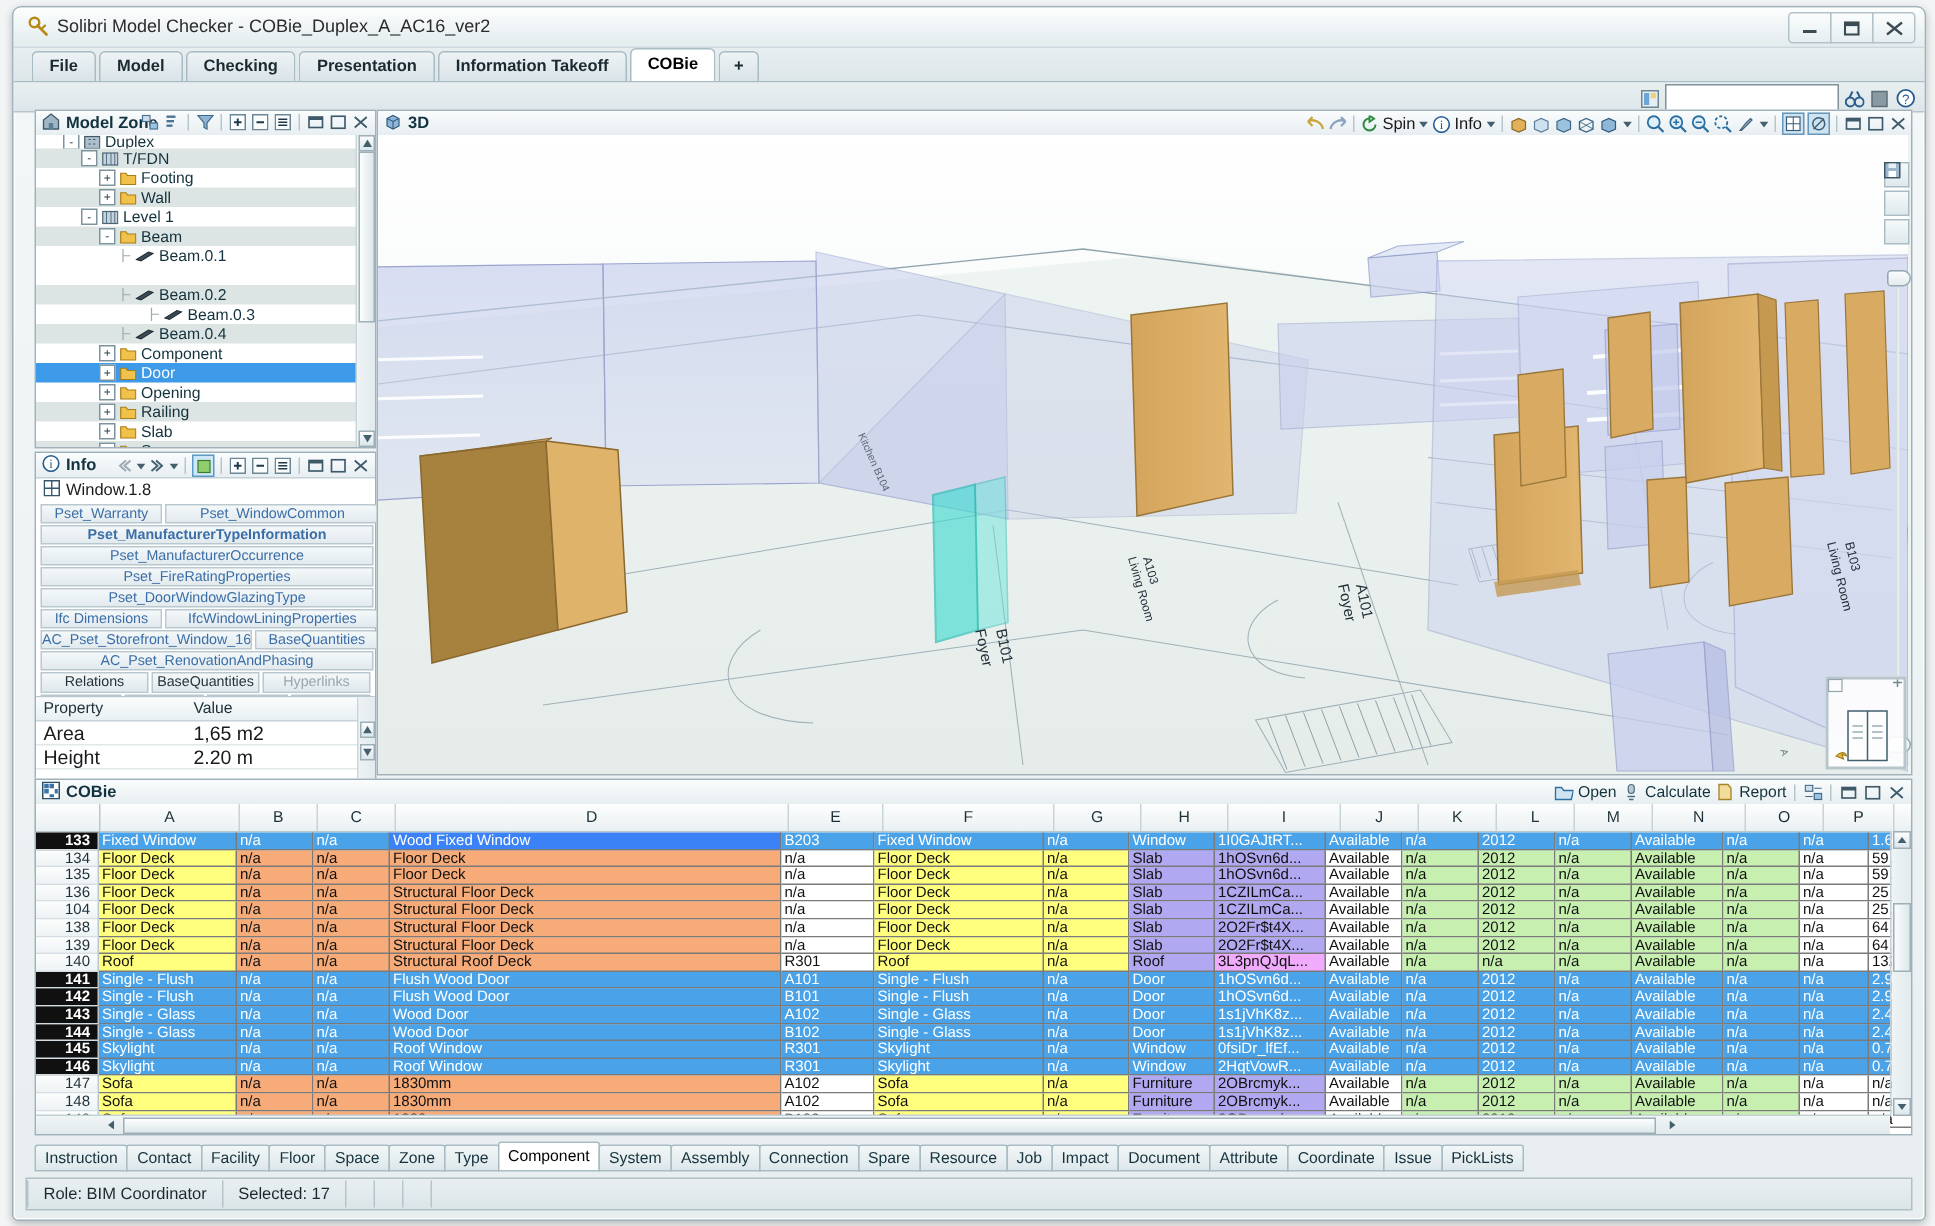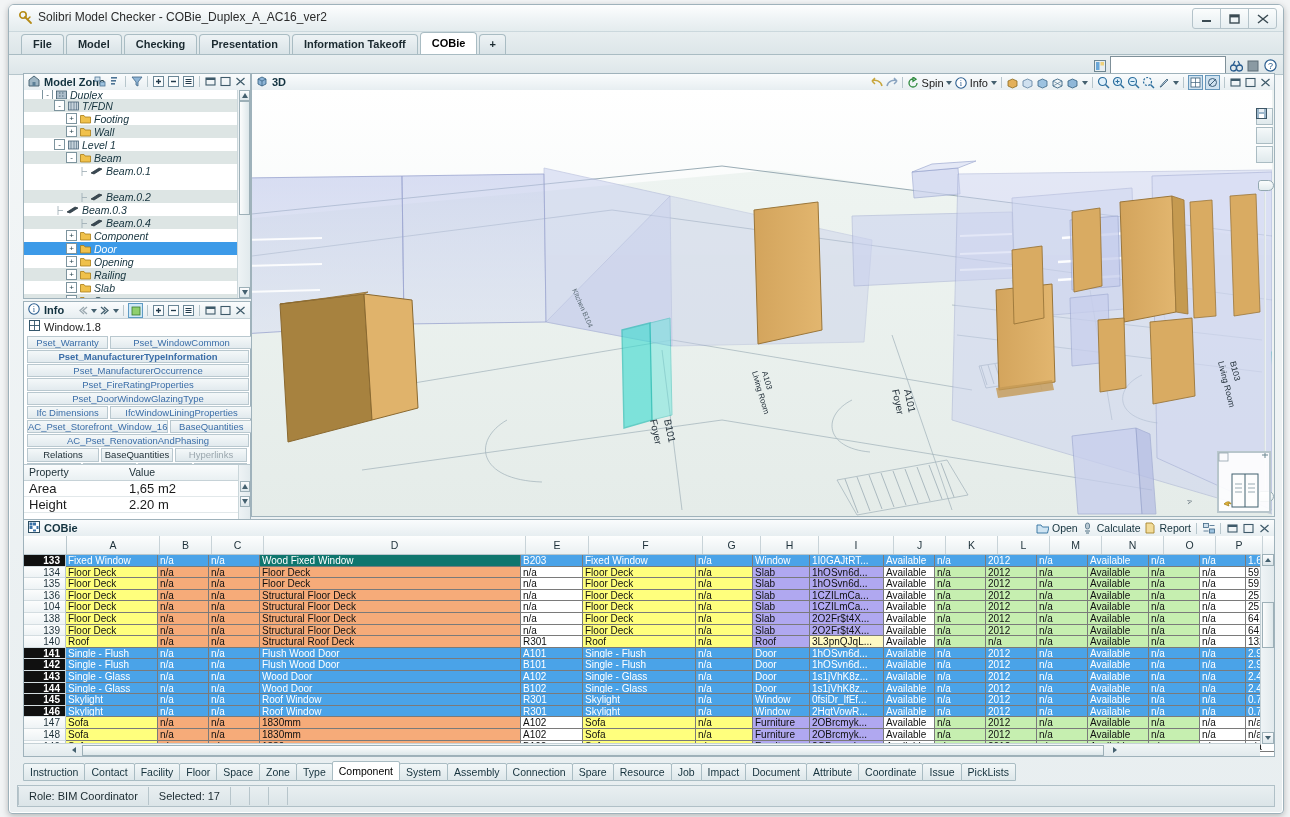--- a/index.html
+++ b/index.html
@@ -55,21 +55,21 @@
   .phead .ptools{position:absolute;right:3px;top:1px;display:flex;align-items:center;gap:2px;}
   .tbtn{width:13px;height:13px;display:flex;align-items:center;justify-content:center;}
   .sep{width:1px;height:11px;background:#b7c6cc;margin:0 2px;}
   
   #model-tree{left:14px;top:0px;width:226px;height:224px;}
   .treebody{position:absolute;left:0;right:0;top:16px;bottom:0;background:#fff;overflow:hidden;}
   .trow{height:13px;display:flex;align-items:center;position:relative;font-size:10.5px;white-space:nowrap;}
   .trow.alt{background:#dde5e4;}
   .trow.sel{background:#3c9ae8;}
   .trow.sel .tlabel{color:#fff;}
-  .tlabel{color:#14323d;font-style:italic;}
+  .tlabel{color:#14323d;}
   .exp{width:9px;height:9px;border:1px solid #7d949e;background:#fff;
     display:inline-flex;align-items:center;justify-content:center;font-size:8px;line-height:7px;
     color:#25424d;margin-right:3px;flex:none;}
   .gline{width:9px;height:9px;margin-right:3px;flex:none;}
   .vs{position:absolute;right:0;top:16px;bottom:0;width:12px;background:linear-gradient(90deg,#eef3f5,#e2eaed);
     border-left:1px solid #cad6da;}
   .vs .thumb{position:absolute;left:1px;width:9px;background:linear-gradient(90deg,#fcfdfd,#dde7ea);
     border:1px solid #9db0b8;}
   .vs .arw{position:absolute;left:1px;width:9px;height:9px;background:linear-gradient(180deg,#fbfcfd,#dce6ea);
     border:1px solid #9db0b8;display:flex;align-items:center;justify-content:center;}
@@ -361,21 +361,21 @@
             <span class="gline"><svg width="9" height="9">
                 <path d="M4 0 V9 M4 4.5 H9" stroke="#9aa9b1" stroke-width=".8"></path>
               </svg></span>
             <span style="margin-right:3px;display:inline-flex;">
               <svg width="13" height="9" style="vertical-align:-1px">
                 <path d="M1 7 L9 2 L12 3 L4 8 Z" fill="#3b4a55" stroke="#1f2c34" stroke-width=".7"></path>
               </svg>
             </span>
             <span class="tlabel">Beam.0.2</span>
           </div>
-          <div class="trow" style="padding-left: 30px;">
+          <div class="trow" style="padding-left: 40px; margin-left: 33px;">
             <span class="gline"><svg width="9" height="9">
                 <path d="M4 0 V9 M4 4.5 H9" stroke="#9aa9b1" stroke-width=".8"></path>
               </svg></span>
             <span style="margin-right:3px;display:inline-flex;">
               <svg width="13" height="9" style="vertical-align:-1px">
                 <path d="M1 7 L9 2 L12 3 L4 8 Z" fill="#3b4a55" stroke="#1f2c34" stroke-width=".7"></path>
               </svg>
             </span>
             <span class="tlabel">Beam.0.3</span>
           </div>
@@ -1033,21 +1033,21 @@
             <div class="ch" style="width: 51px; flex: 0 0 auto;">O</div>
             <div class="ch" style="width: 46px; flex: 0 0 auto;">P</div>
             <div class="ch" style="width: 83px; flex: 0 0 auto;">Q</div>
           </div>
         <div id="grid-rows">
             <div class="grow">
               <div class="gnum selnum">133</div>
               <div class="gcell" style="width: 92px; flex: 0 0 auto; background: rgb(74, 163, 232); color: rgb(255, 255, 255);">Fixed Window</div>
               <div class="gcell" style="width: 51px; flex: 0 0 auto; background: rgb(74, 163, 232); color: rgb(255, 255, 255);">n/a</div>
               <div class="gcell" style="width: 51px; flex: 0 0 auto; background: rgb(74, 163, 232); color: rgb(255, 255, 255);">n/a</div>
-              <div class="gcell" style="width: 261px; flex: 0 0 auto; background: #0f766e; color: rgb(255, 255, 255);">Wood Fixed Window</div>
+              <div class="gcell" style="width: 261px; flex: 0 0 auto; background: #3b82f6; color: rgb(255, 255, 255);">Wood Fixed Window</div>
               <div class="gcell" style="width: 62px; flex: 0 0 auto; background: rgb(74, 163, 232); color: rgb(255, 255, 255);">B203</div>
               <div class="gcell" style="width: 113px; flex: 0 0 auto; background: rgb(74, 163, 232); color: rgb(255, 255, 255);">Fixed Window</div>
               <div class="gcell" style="width: 57px; flex: 0 0 auto; background: rgb(74, 163, 232); color: rgb(255, 255, 255);">n/a</div>
               <div class="gcell" style="width: 57px; flex: 0 0 auto; background: rgb(74, 163, 232); color: rgb(255, 255, 255);">Window</div>
               <div class="gcell" style="width: 74px; flex: 0 0 auto; background: rgb(74, 163, 232); color: rgb(255, 255, 255);">1I0GAJtRT...</div>
               <div class="gcell" style="width: 51px; flex: 0 0 auto; background: rgb(74, 163, 232); color: rgb(255, 255, 255);">Available</div>
               <div class="gcell" style="width: 51px; flex: 0 0 auto; background: rgb(74, 163, 232); color: rgb(255, 255, 255);">n/a</div>
               <div class="gcell" style="width: 51px; flex: 0 0 auto; background: rgb(74, 163, 232); color: rgb(255, 255, 255);">2012</div>
               <div class="gcell" style="width: 51px; flex: 0 0 auto; background: rgb(74, 163, 232); color: rgb(255, 255, 255);">n/a</div>
               <div class="gcell" style="width: 61px; flex: 0 0 auto; background: rgb(74, 163, 232); color: rgb(255, 255, 255);">Available</div>
@@ -1178,21 +1178,21 @@
             <div class="grow">
               <div class="gnum">140</div>
               <div class="gcell" style="width: 92px; flex: 0 0 auto; background: rgb(255, 255, 125); color: rgb(16, 16, 16);">Roof</div>
               <div class="gcell" style="width: 51px; flex: 0 0 auto; background: rgb(246, 171, 121); color: rgb(16, 16, 16);">n/a</div>
               <div class="gcell" style="width: 51px; flex: 0 0 auto; background: rgb(246, 171, 121); color: rgb(16, 16, 16);">n/a</div>
               <div class="gcell" style="width: 261px; flex: 0 0 auto; background: rgb(246, 171, 121); color: rgb(16, 16, 16);">Structural Roof Deck</div>
               <div class="gcell" style="width: 62px; flex: 0 0 auto; background: rgb(255, 255, 255); color: rgb(16, 16, 16);">R301</div>
               <div class="gcell" style="width: 113px; flex: 0 0 auto; background: rgb(255, 255, 125); color: rgb(16, 16, 16);">Roof</div>
               <div class="gcell" style="width: 57px; flex: 0 0 auto; background: rgb(255, 255, 125); color: rgb(16, 16, 16);">n/a</div>
               <div class="gcell" style="width: 57px; flex: 0 0 auto; background: rgb(176, 168, 240); color: rgb(16, 16, 16);">Roof</div>
-              <div class="gcell" style="width: 74px; flex: 0 0 auto; background: #fef9c3; color: rgb(16, 16, 16);">3L3pnQJqL...</div>
+              <div class="gcell" style="width: 74px; flex: 0 0 auto; background: #f0abfc; color: rgb(16, 16, 16);">3L3pnQJqL...</div>
               <div class="gcell" style="width: 51px; flex: 0 0 auto; background: rgb(255, 255, 255); color: rgb(16, 16, 16);">Available</div>
               <div class="gcell" style="width: 51px; flex: 0 0 auto; background: rgb(198, 239, 176); color: rgb(16, 16, 16);">n/a</div>
               <div class="gcell" style="width: 51px; flex: 0 0 auto; background: rgb(198, 239, 176); color: rgb(16, 16, 16);">n/a</div>
               <div class="gcell" style="width: 51px; flex: 0 0 auto; background: rgb(198, 239, 176); color: rgb(16, 16, 16);">n/a</div>
               <div class="gcell" style="width: 61px; flex: 0 0 auto; background: rgb(198, 239, 176); color: rgb(16, 16, 16);">Available</div>
               <div class="gcell" style="width: 51px; flex: 0 0 auto; background: rgb(198, 239, 176); color: rgb(16, 16, 16);">n/a</div>
               <div class="gcell" style="width: 46px; flex: 0 0 auto; background: rgb(255, 255, 255); color: rgb(16, 16, 16);">n/a</div>
               <div class="gcell" style="width: 83px; flex: 0 0 auto; background: rgb(255, 255, 255); color: rgb(16, 16, 16);">132.54</div>
             </div>
             <div class="grow">

